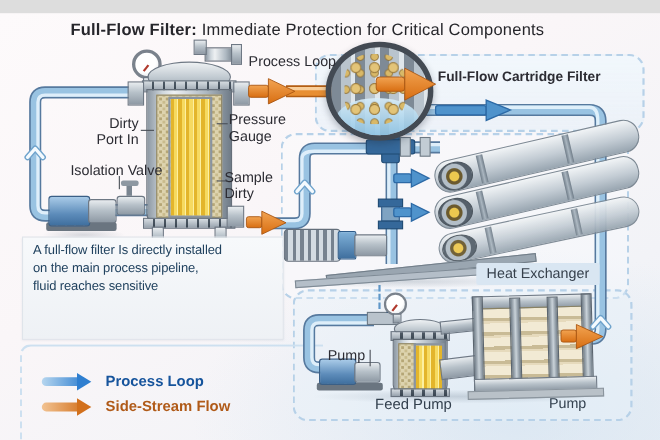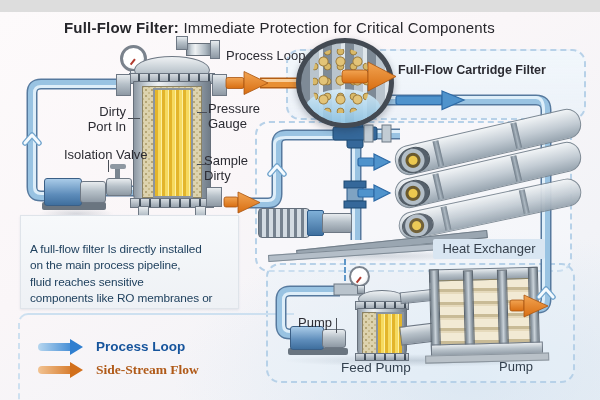--- a/index.html
+++ b/index.html
@@ -16,35 +16,35 @@
   .title{left:64px;top:7px;font-size:15px;color:#26262b;letter-spacing:.2px;white-space:nowrap;}
   .title b{font-weight:bold;}
   
   .panel{border:2px dashed #b7d1e8;border-radius:14px;}
   .panel1{left:286px;top:37px;width:296px;height:67px;background:linear-gradient(180deg,rgba(240,247,252,.9),rgba(228,239,249,.55));}
   .panel2{left:255px;top:109px;width:313px;height:147px;background:rgba(250,252,254,.35);}
   .panel3{left:266px;top:251px;width:305px;height:116px;background:rgba(233,242,250,.4);}
   .legendbox{left:18px;top:301px;width:274px;height:92px;border-top:2px solid #cde0f0;border-left:2px dashed #cde0f0;border-top-left-radius:10px;}
   .connector{left:344px;top:247px;height:22px;border-left:2px dashed #5f97c8;}
   
-  .descbox{left:20px;top:203px;width:219px;height:94px;background:linear-gradient(180deg,#f7f9fb,#eef1f5);
-    border:1px solid #dfe4ea;box-shadow:0 1px 2px rgba(90,110,130,.12);padding:25px 9px;box-sizing:border-box;}
+  .descbox{left:20px;top:203px;width:238px;height:94px;background:linear-gradient(180deg,#f7f9fb,#eef1f5);
+    border:1px solid #dfe4ea;box-shadow:0 1px 2px rgba(90,110,130,.12);padding:3px 9px;box-sizing:border-box;}
   .descbox span{display:block;font-size:11.8px;line-height:16.4px;color:#21425f;letter-spacing:-.1px;white-space:nowrap;}
   
   .lbl{font-size:13px;color:#2c2c33;font-weight:500;line-height:15px;white-space:nowrap;}
   .lbl.right{text-align:right;}
   .lbl.ctr{text-align:center;}
   .lbl.bold{font-weight:600;font-size:12.5px;}
   .ptr{background:#4a4f57;}
   .hx-label{left:433px;top:227px;width:112px;height:20px;background:#d9e6f2;color:#36404c;
     font-size:13px;line-height:20px;text-align:center;border-radius:2px;}
   
   .legend-label{font-size:13.5px;font-weight:bold;white-space:nowrap;}
   .legend-blue{color:#16549c;}
-  .legend-orange{color:#b05a18;font-family:Liberation Serif, serif;}
+  .legend-orange{color:#b05a18;}
   .legend-arrow{width:40px;height:8px;border-radius:4px;}
   .legend-arrow::after{content:"";position:absolute;right:-13px;top:-4px;border:8px solid transparent;border-left:13px solid currentColor;}
   .arr-blue{color:#2f7fd0;background:linear-gradient(90deg,#b6d6ef,#2f7fd0);}
   .arr-orange{color:#d2701c;background:linear-gradient(90deg,#f2c392,#d2701c);}
   
   .steelH{background:linear-gradient(90deg,#8d98a3,#cfd7dd 18%,#eef1f3 32%,#aeb9c2 70%,#707c88);border:1px solid #666f7a;}
   .steelV{background:linear-gradient(180deg,#e8ecef,#b7c1c9 45%,#8e99a4);border:1px solid #6e7884;}
   .dome{border-radius:50%;background:linear-gradient(180deg,#eef1f3,#c2cbd2 50%,#929ea9);border:1px solid #6e7884;}
   .flange{background:linear-gradient(180deg,#d6dce1,#97a2ad),repeating-linear-gradient(90deg,transparent 0 8px,#5f6a75 8px 10px);
     background-blend-mode:multiply;border:1px solid #6a7480;}
@@ -297,21 +297,20 @@
 
   <div class="abs lbl ctr" style="left:462px;top:332px;width:108px;color:#33404e;">
     <br>
     <span>Pump</span>
   </div>
 
   <div class="abs descbox">
     <span>A full-flow filter Is directly installed</span>
     <span>on the main process pipeline,</span>
     <span>fluid reaches sensitive</span>
-    <span>components like RO membranes  or</span>
   </div>
 
   <div class="abs legend-arrow arr-blue" style="left:38px;top:331px;"></div>
   <div class="abs legend-label legend-blue" style="left:96px;top:327px;">Process Loop</div>
   <div class="abs legend-arrow arr-orange" style="left:38px;top:354px;"></div>
   <div class="abs legend-label legend-orange" style="left:96px;top:350px;">Side-Stream Flow</div>
 
 </div>
 
 </body></html>

